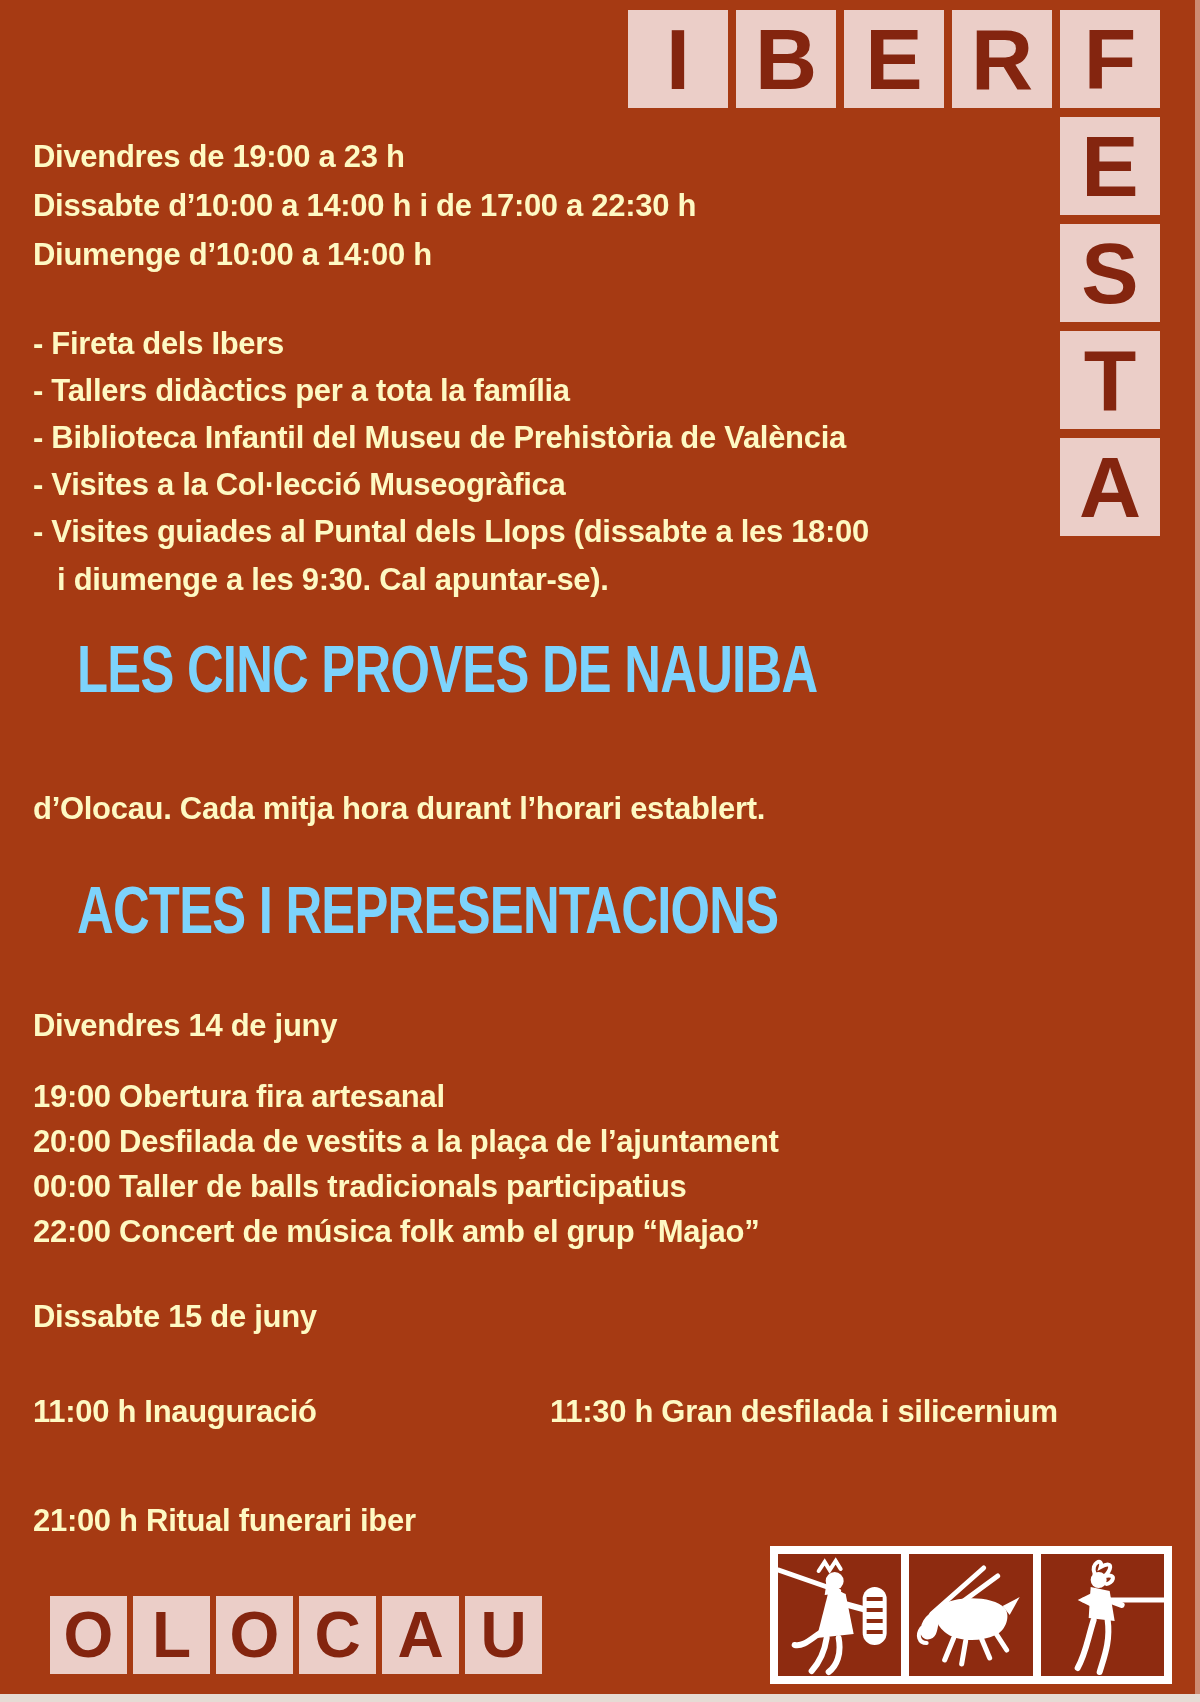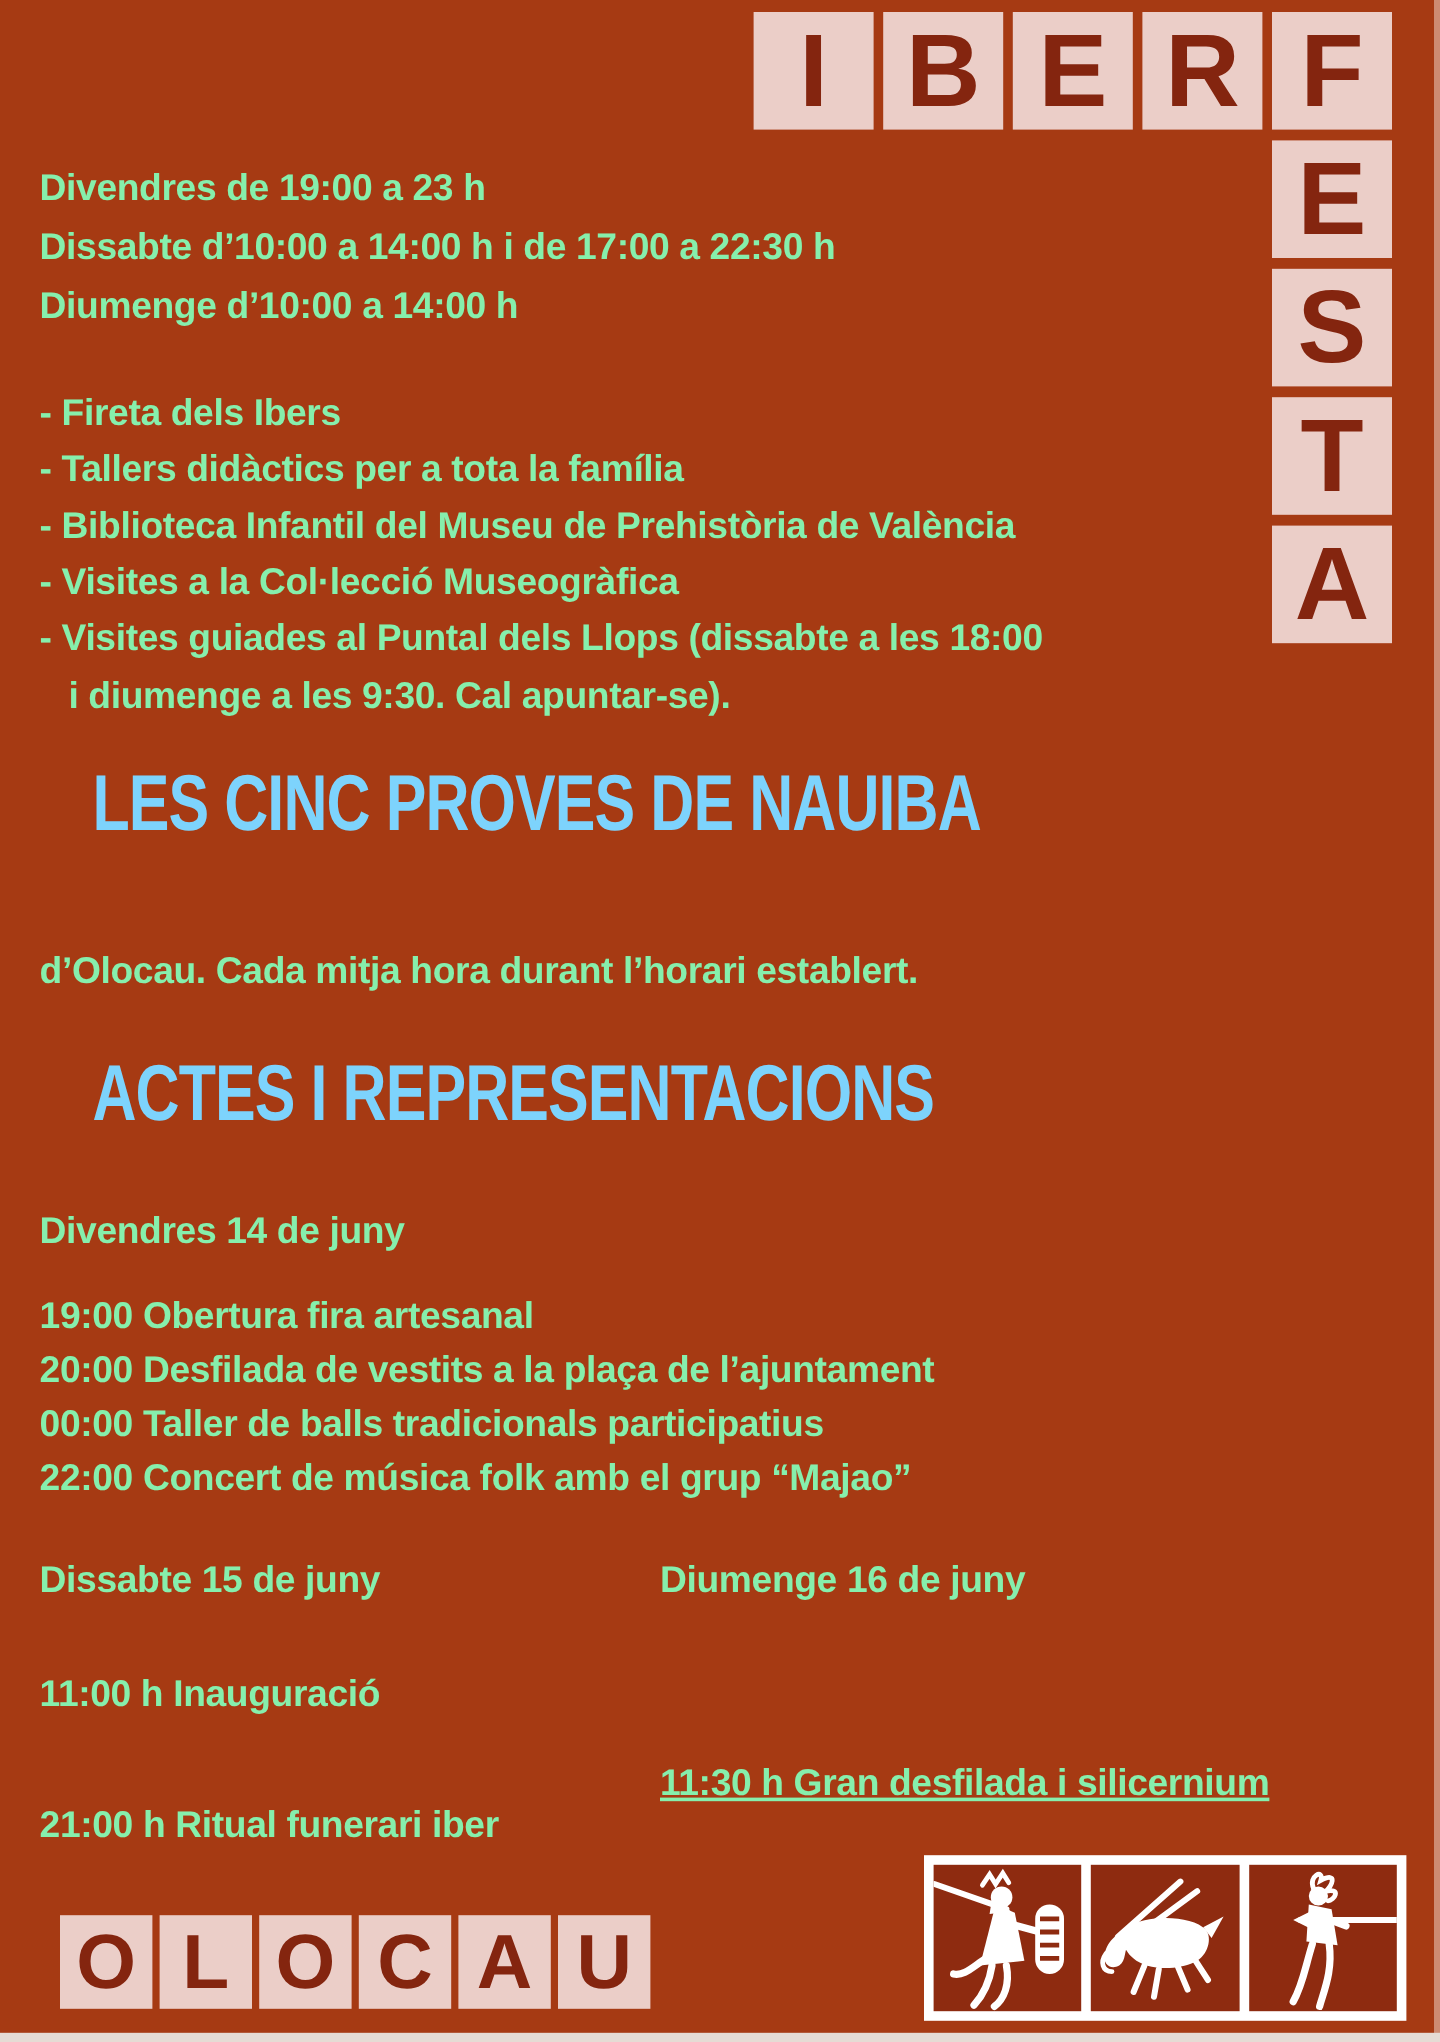--- a/index.html
+++ b/index.html
@@ -17,21 +17,21 @@
     background:#ebcec8;
     color:#84250f;
     display:flex;align-items:center;justify-content:center;
     font-weight:bold;
   }
   .logo-tile{width:100px;height:98px;font-size:86px;line-height:1;}
   .olocau-tile{width:77px;height:78px;font-size:64px;line-height:1;}
   
   .txt{
     position:absolute;left:33px;
-    color:#86efac;
+    color:#fef9c3;
     font-size:31px;line-height:1.15;
     white-space:nowrap;
     letter-spacing:-0.3px;
   }
   .heading{
     position:absolute;left:33px;
     color:#7dd3fc;
     font-size:66px;line-height:1;
     white-space:nowrap;
     margin-left:44px;
@@ -126,24 +126,23 @@
     <span class="squeeze">ACTES I REPRESENTACIONS</span>
   </div>
 
   <div class="txt" style="top:1008px;">Divendres 14 de juny</div>
   <div class="txt" style="top:1079px;">19:00 Obertura fira artesanal</div>
   <div class="txt" style="top:1124px;">20:00 Desfilada de vestits a la plaça de l’ajuntament</div>
   <div class="txt" style="top:1169px;">00:00 Taller de balls tradicionals participatius</div>
   <div class="txt" style="top:1214px;">22:00 Concert de música folk amb el grup “Majao”</div>
 
   <div class="txt" style="top:1299px;">Dissabte 15 de juny</div>
-  <div class="txt col2" style="top:1299px;">Diumenge 16 de juny</div>
 
   <div class="txt" style="top:1394px;">11:00 h Inauguració</div>
-  <div class="txt col2" style="top:1468px;text-decoration:underline;">11:30 h Gran desfilada i silicernium</div>
+  <div class="txt col2" style="top:1394px;">11:30 h Gran desfilada i silicernium</div>
   <div class="txt" style="top:1484px;margin-top:19px;">21:00 h Ritual funerari iber</div>
 
   <div>
     <div class="tile olocau-tile" style="left:50px;top:1596px;">
         <span>O</span>
       </div>
     <div class="tile olocau-tile" style="left:133px;top:1596px;">
         <span>L</span>
       </div>
     <div class="tile olocau-tile" style="left:216px;top:1596px;">

